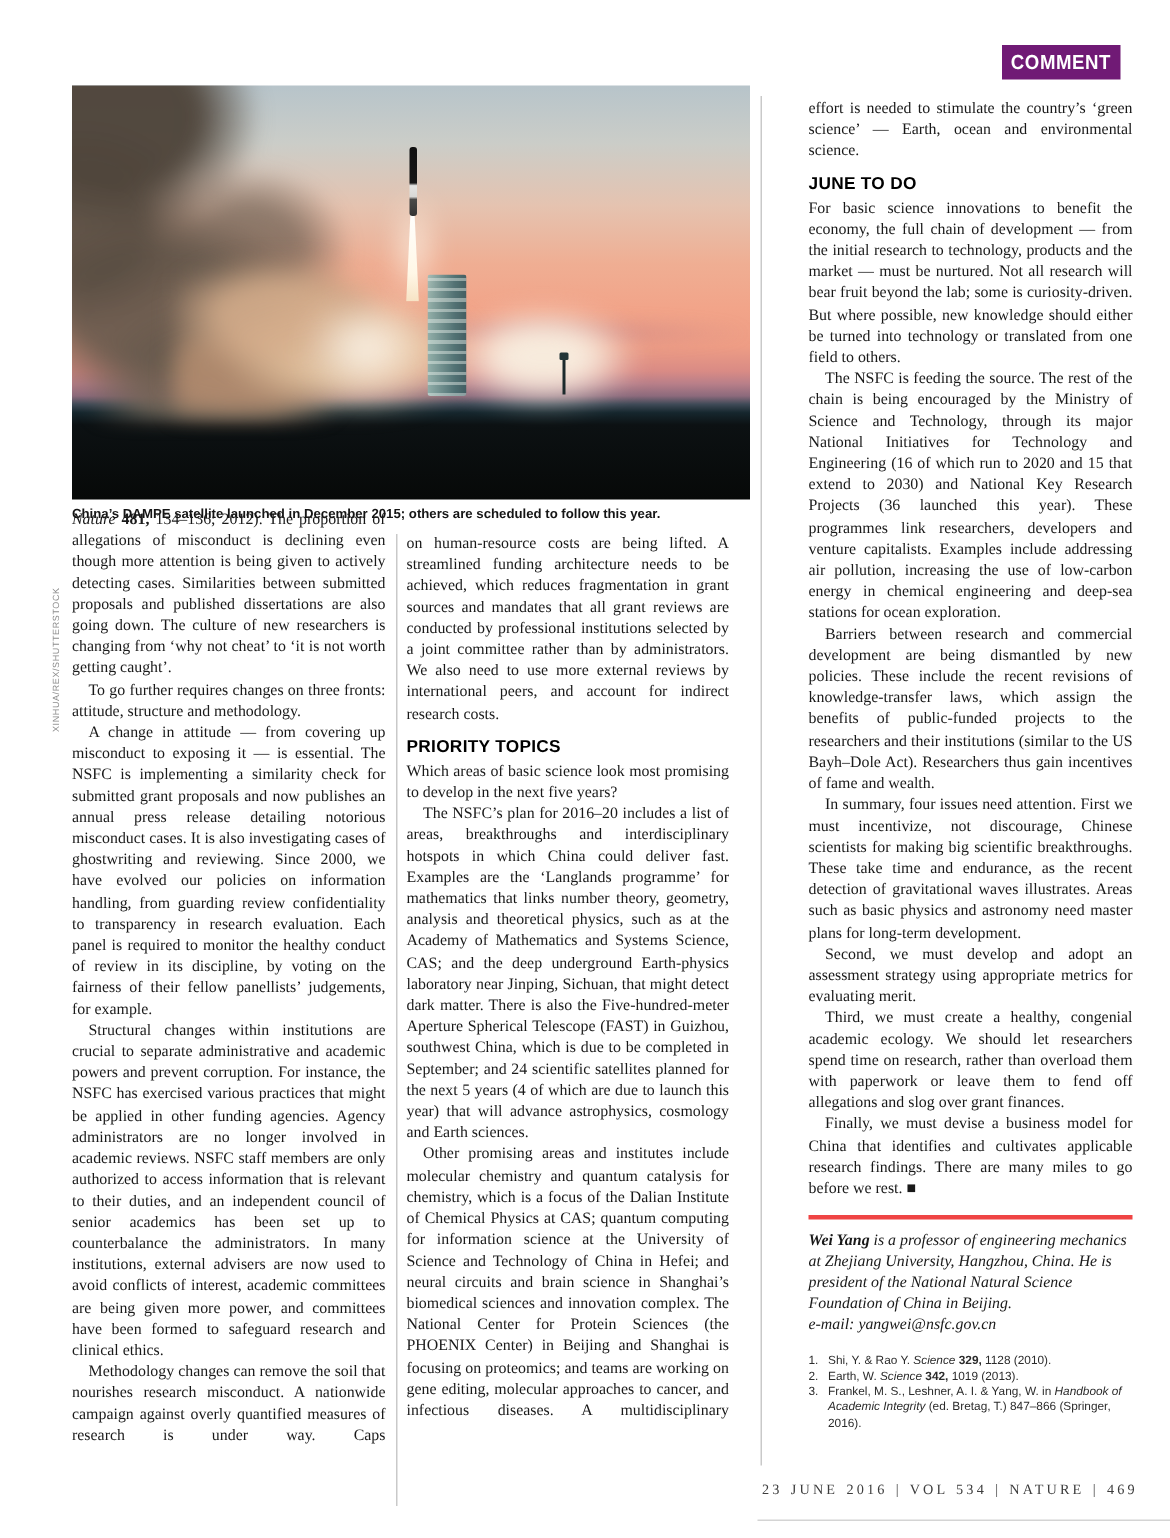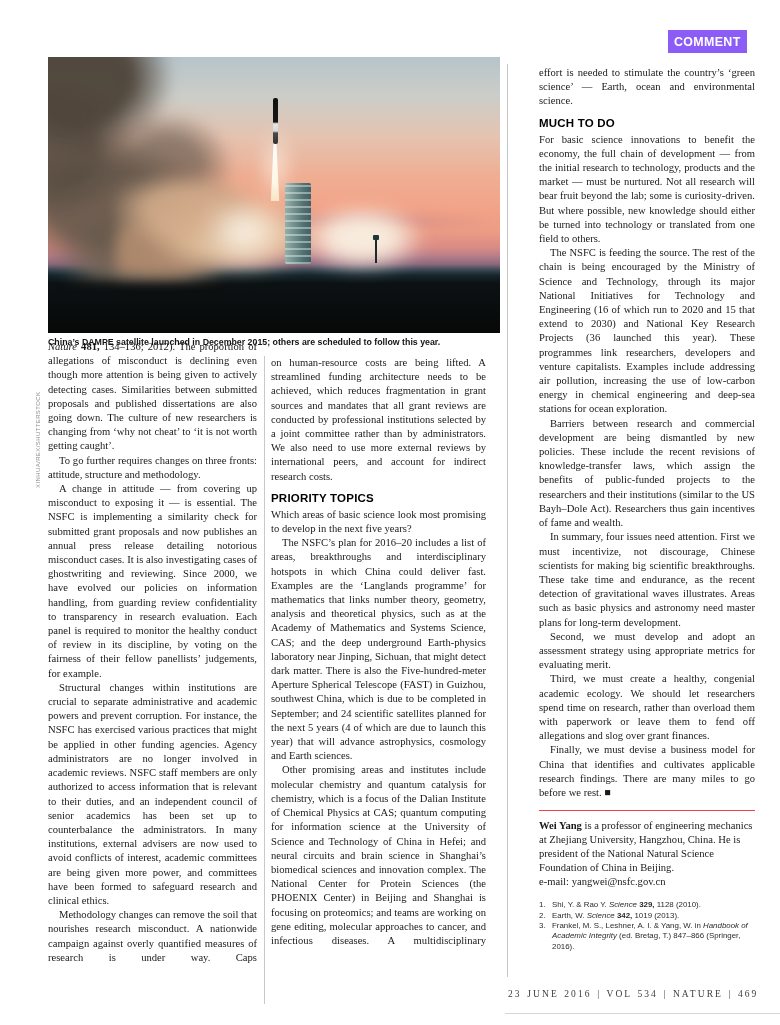--- a/index.html
+++ b/index.html
@@ -1,21 +1,21 @@
 <!DOCTYPE html>
 <html lang="en"><head>
 <meta charset="utf-8">
 <style>
   html,body{margin:0;padding:0;}
   body{width:780px;height:1025px;background:#ffffff;position:relative;
        font-family:"Liberation Serif", serif;color:#191919;overflow:hidden;}
 
   
   .comment-tab{position:absolute;left:668px;top:30px;width:79px;height:23px;
-    background:#8b5cf6;display:flex;align-items:center;justify-content:center;}
+    background:#701a75;display:flex;align-items:center;justify-content:center;}
   .comment-tab span{color:#fff;font:bold 13.5px/1 "Liberation Sans", sans-serif;
     letter-spacing:.4px;transform:scaleX(.92);}
 
   
   .photo{position:absolute;left:48px;top:57px;width:452px;height:276px;overflow:hidden;
     background:linear-gradient(180deg,#b7c4ca 0%,#cbcdc8 14%,#e5c3b0 29%,#efae93 43%,
       #f2a489 54%,#ee9d85 63%,#d98b85 69%,#b97f89 72%,#8c6a7c 75%,#3f4a57 77%,
       #16272e 79%,#0c1113 82%,#070908 100%);}
   .photo > div{position:absolute;}
   .pinkband{left:150px;top:155px;width:300px;height:20px;filter:blur(5px);
@@ -70,22 +70,22 @@
   .col-left{left:48px;top:340px;width:209px;}
   .col-mid{left:271px;top:356px;width:215px;}
   .col-right{left:539px;top:66px;width:216px;}
   .col p{margin:0;}
   .col p.ind{text-indent:11px;}
   .col p.cut{text-align-last:justify;}
   .col h3{font:bold 11.5px/13px "Liberation Sans", sans-serif;color:#000;
     letter-spacing:.2px;margin:8px 0 3px;text-align:left;}
 
   
-  .bio{margin-top:10px;border-top:1px solid #ef4444;padding-top:8px;
-    line-height:14px;text-align:left;}
+  .bio{margin-top:10px;border-top:3px solid #ef4444;padding-top:8px;
+    font-style:italic;line-height:14px;text-align:left;}
   .bio .bio-name{font-weight:bold;}
   .bio p{margin:0;}
   .bio .email{color:#191919;text-decoration:none;}
 
   
   .refs{list-style:none;margin:11px 0 0;padding:0;
     font:7.9px/10.4px "Liberation Sans", sans-serif;color:#2b2b2b;text-align:left;}
   .ref{display:flex;}
   .rnum{flex:0 0 13px;}
   .rbody{flex:1;}
@@ -133,21 +133,21 @@
 <div class="col col-mid">
   <p class="cont">on human-resource costs are being lifted. A streamlined funding architecture needs to be achieved, which reduces fragmentation in grant sources and mandates that all grant reviews are conducted by professional institutions selected by a joint committee rather than by administrators. We also need to use more external reviews by international peers, and account for indirect research costs.</p>
   <h3>PRIORITY TOPICS</h3>
   <p>Which areas of basic science look most promising to develop in the next five years?</p>
   <p class="ind">The NSFC’s plan for 2016–20 includes a list of areas, breakthroughs and interdisciplinary hotspots in which China could deliver fast. Examples are the ‘Langlands programme’ for mathematics that links number theory, geometry, analysis and theoretical physics, such as at the Academy of Mathematics and Systems Science, CAS; and the deep underground Earth-physics laboratory near Jinping, Sichuan, that might detect dark matter. There is also the Five-hundred-meter Aperture Spherical Telescope (FAST) in Guizhou, southwest China, which is due to be completed in September; and 24 scientific satellites planned for the next 5 years (4 of which are due to launch this year) that will advance astrophysics, cosmology and Earth sciences.</p>
   <p class="ind cut">Other promising areas and institutes include molecular chemistry and quantum catalysis for chemistry, which is a focus of the Dalian Institute of Chemical Physics at CAS; quantum computing for information science at the University of Science and Technology of China in Hefei; and neural circuits and brain science in Shanghai’s biomedical sciences and innovation complex. The National Center for Protein Sciences (the PHOENIX Center) in Beijing and Shanghai is focusing on proteomics; and teams are working on gene editing, molecular approaches to cancer, and infectious diseases. A multidisciplinary</p>
 </div>
 
 <div class="col col-right">
   <p class="cont">effort is needed to stimulate the country’s ‘green science’ — Earth, ocean and environmental science.</p>
-  <h3>MUCH TO DO</h3>
+  <h3>JUNE TO DO</h3>
   <p>For basic science innovations to benefit the economy, the full chain of development — from the initial research to technology, products and the market — must be nurtured. Not all research will bear fruit beyond the lab; some is curiosity-driven. But where possible, new knowledge should either be turned into technology or translated from one field to others.</p>
   <p class="ind">The NSFC is feeding the source. The rest of the chain is being encouraged by the Ministry of Science and Technology, through its major National Initiatives for Technology and Engineering (16 of which run to 2020 and 15 that extend to 2030) and National Key Research Projects (36 launched this year). These programmes link researchers, developers and venture capitalists. Examples include addressing air pollution, increasing the use of low-carbon energy in chemical engineering and deep-sea stations for ocean exploration.</p>
   <p class="ind">Barriers between research and commercial development are being dismantled by new policies. These include the recent revisions of knowledge-transfer laws, which assign the benefits of public-funded projects to the researchers and their institutions (similar to the US Bayh–Dole Act). Researchers thus gain incentives of fame and wealth.</p>
   <p class="ind">In summary, four issues need attention. First we must incentivize, not discourage, Chinese scientists for making big scientific breakthroughs. These take time and endurance, as the recent detection of gravitational waves illustrates. Areas such as basic physics and astronomy need master plans for long-term development.</p>
   <p class="ind">Second, we must develop and adopt an assessment strategy using appropriate metrics for evaluating merit.</p>
   <p class="ind">Third, we must create a healthy, congenial academic ecology. We should let researchers spend time on research, rather than overload them with paperwork or leave them to fend off allegations and slog over grant finances.</p>
   <p class="ind">Finally, we must devise a business model for China that identifies and cultivates applicable research findings. There are many miles to go before we rest. ■</p>
 
   <div class="bio">
     <p><b class="bio-name">Wei Yang</b><span> is a professor of engineering mechanics at Zhejiang University, Hangzhou, China. He is president of the National Natural Science Foundation of China in Beijing.</span></p>

